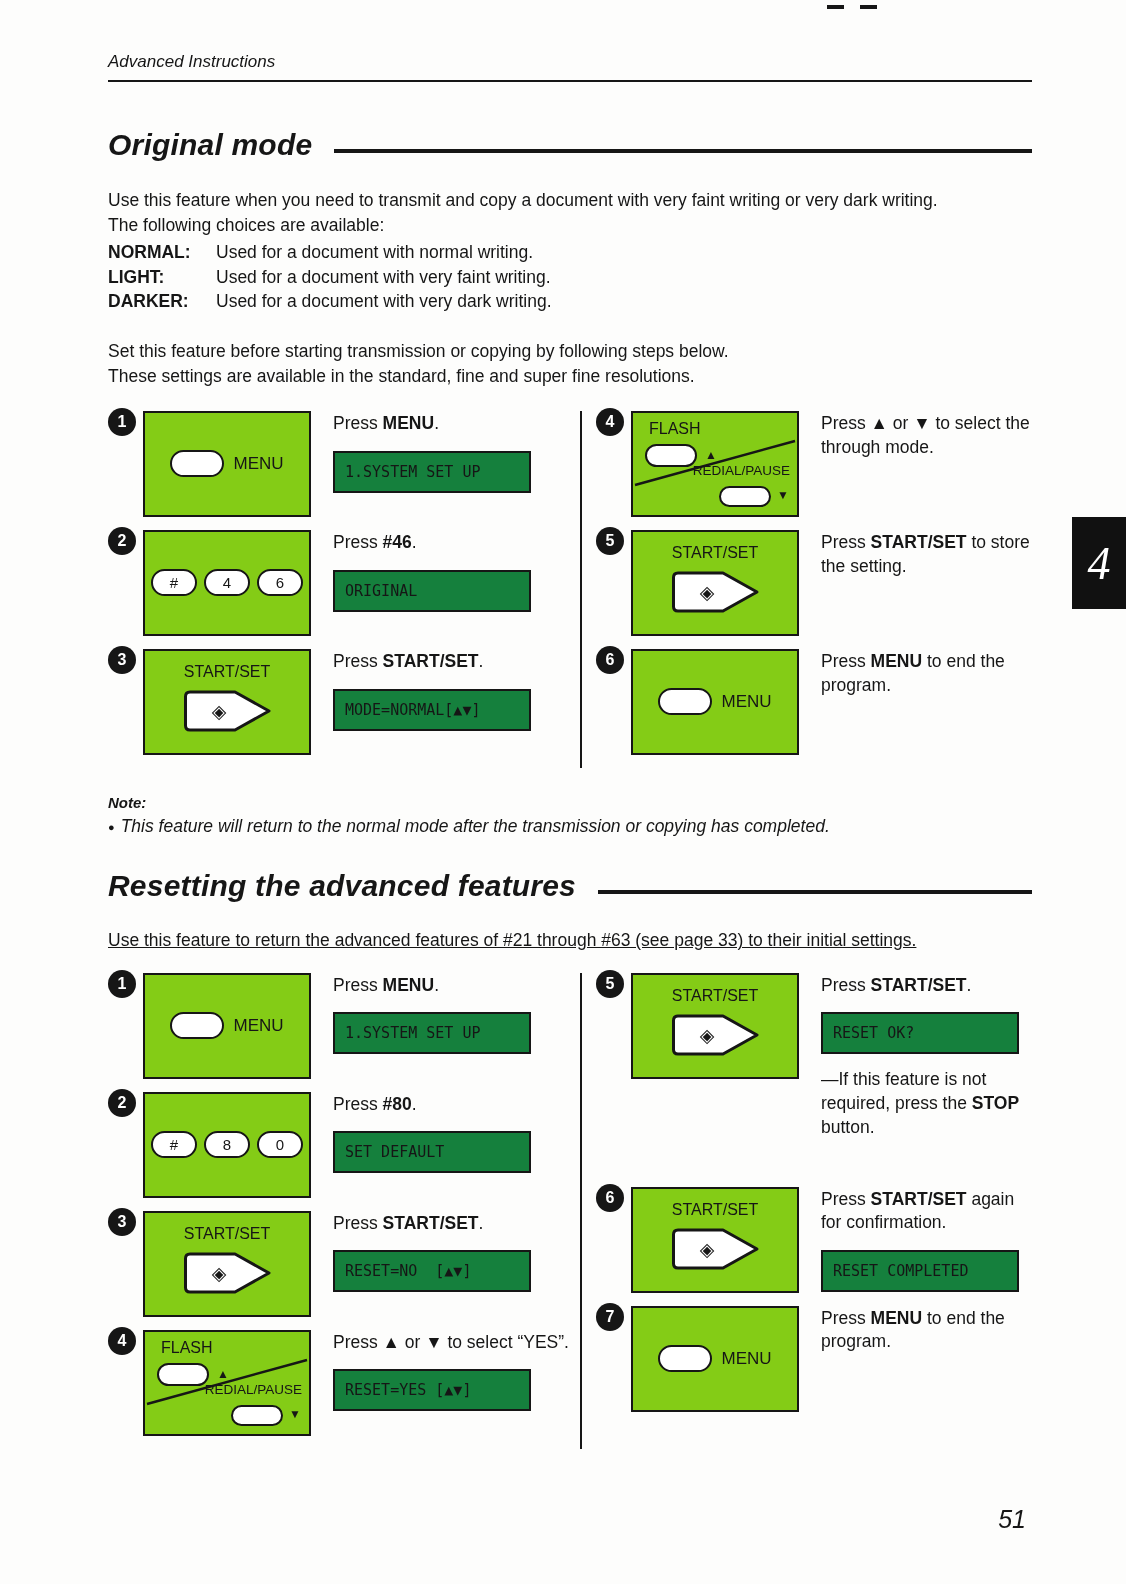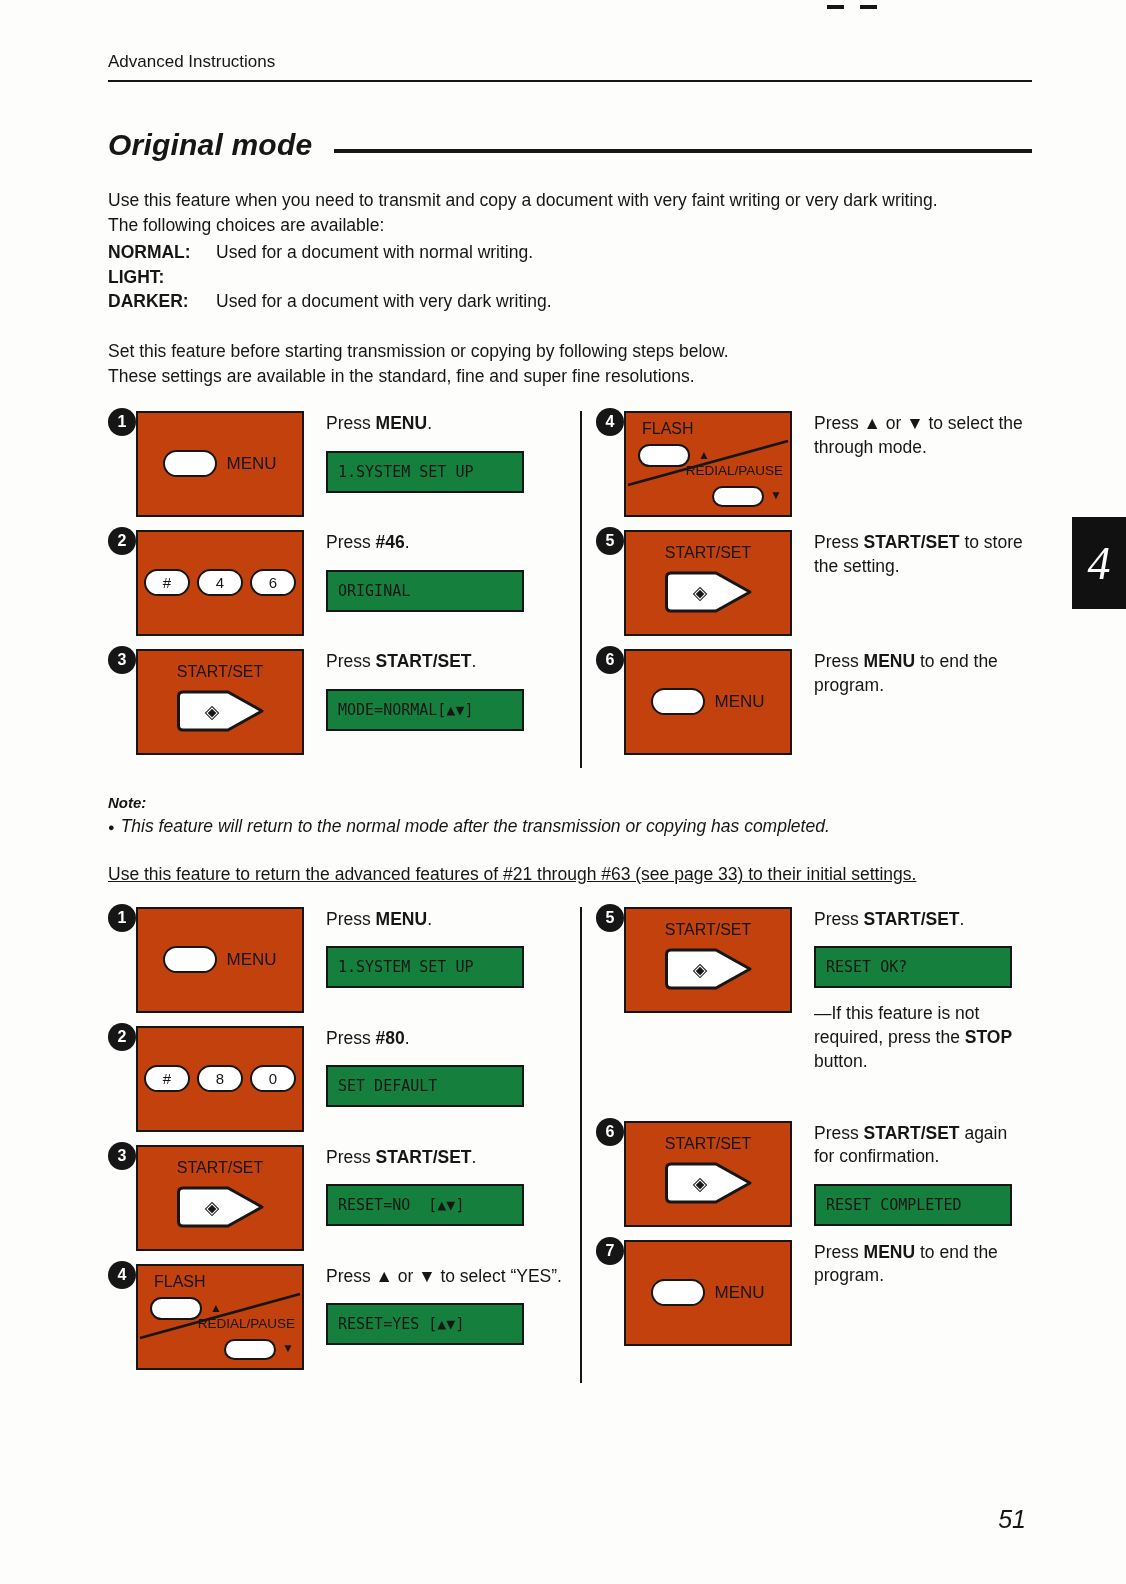--- a/index.html
+++ b/index.html
@@ -5,42 +5,42 @@
   * { box-sizing: border-box; }
   html, body { margin: 0; padding: 0; }
   body {
     width: 1126px; height: 1584px; position: relative;
     background: #fdfdfc; color: #161616;
     font-family: "Liberation Sans", sans-serif;
     overflow: hidden;
   }
   .content { position: absolute; left: 108px; top: 0; width: 924px; }
 
-  .doc-header { margin-top: 52px; font-size: 17px; }
+  .doc-header { margin-top: 52px; font-style: italic; font-size: 17px; }
   .header-rule { border-top: 2.5px solid #161616; margin-top: 8px; }
 
   .sec-title { display: flex; align-items: center; margin: 46px 0 0 0;
     font-style: italic; font-weight: bold; font-size: 30px; letter-spacing: .2px; }
   .title-rule { flex: 1; border-top: 4.5px solid #161616; margin-left: 22px; margin-top: 12px; }
 
   .body-text { font-size: 17.5px; line-height: 1.42; margin: 0; }
   .sec1-intro { margin-top: 26px; }
   .choices { margin-top: 2px; }
   .choice { display: flex; font-size: 17.5px; line-height: 1.42; }
   .choice .term { width: 108px; font-weight: bold; flex: none; }
   .sec1-settings { margin-top: 25px; }
 
   .steps { display: grid; grid-template-columns: 472px 1fr; margin-top: 22px; }
   .col-right { border-left: 2.5px solid #161616; padding-left: 14px; }
   .step { display: flex; align-items: flex-start; margin-bottom: 13px; }
   .numc { width: 28px; height: 28px; border-radius: 50%; background: #161616; color: #fff;
     font-size: 16px; font-weight: bold; display: flex; align-items: center; justify-content: center;
     flex: none; margin-top: -3px; }
-  .panel { width: 168px; height: 106px; border: 2.5px solid #161616; background: #c2410c;
-    flex: none; position: relative; }
+  .panel { width: 168px; height: 106px; border: 2.5px solid #161616; background: #84cc16;
+    flex: none; margin-left: 7px; position: relative; }
   .menu-panel { display: flex; align-items: center; justify-content: center; gap: 9px; }
   .pill { display: inline-block; width: 54px; height: 27px; border: 2.5px solid #161616;
     border-radius: 14px; background: #fff; }
   .plabel { font-size: 17px; }
   .keypad-panel { display: flex; align-items: center; justify-content: center; gap: 7px; }
   .key { width: 46px; height: 27px; border: 2.5px solid #161616; border-radius: 14px;
     display: flex; align-items: center; justify-content: center; font-size: 15px; background:#fff; }
   .startset-panel { display: flex; flex-direction: column; align-items: center; padding-top: 12px; gap: 7px; }
   .ss-label { font-size: 16px; }
   .flash-panel .diag { position: absolute; left: 0; top: 0; width: 100%; height: 100%; }
@@ -99,20 +99,21 @@
     <div>The following choices are available:</div>
   </div>
 
   <div class="choices">
     <div class="choice">
       <span class="term">NORMAL:</span>
       <span>Used for a document with normal writing.</span>
     </div>
     <div class="choice">
       <span class="term">LIGHT:</span>
+      <span>Used for a document with very faint writing.</span>
     </div>
     <div class="choice">
       <span class="term">DARKER:</span>
       <span>Used for a document with very dark writing.</span>
     </div>
   </div>
 
   <div class="body-text sec1-settings">
     <div>Set this feature before starting transmission or copying by following steps below.</div>
     <div>These settings are available in the standard, fine and super fine resolutions.</div>
@@ -213,20 +214,24 @@
   </div>
 
   <div class="note-block">
     <p class="note-title">Note:</p>
     <p class="note-line">
       <span class="note-bullet">●</span>
       <span>This feature will return to the normal mode after the transmission or copying has completed.</span>
     </p>
   </div>
 
+  <h1 class="sec-title sec2-title">
+    <span>Resetting the advanced features</span>
+    <span class="title-rule"></span>
+  </h1>
 
   <div class="body-text sec2-intro">
     <div>Use this feature to return the advanced features of #21 through #63 (see page 33) to their initial settings.</div>
   </div>
 
   <div class="steps sec2-steps">
 
     <div class="col col-left">
 
       <div class="step">

